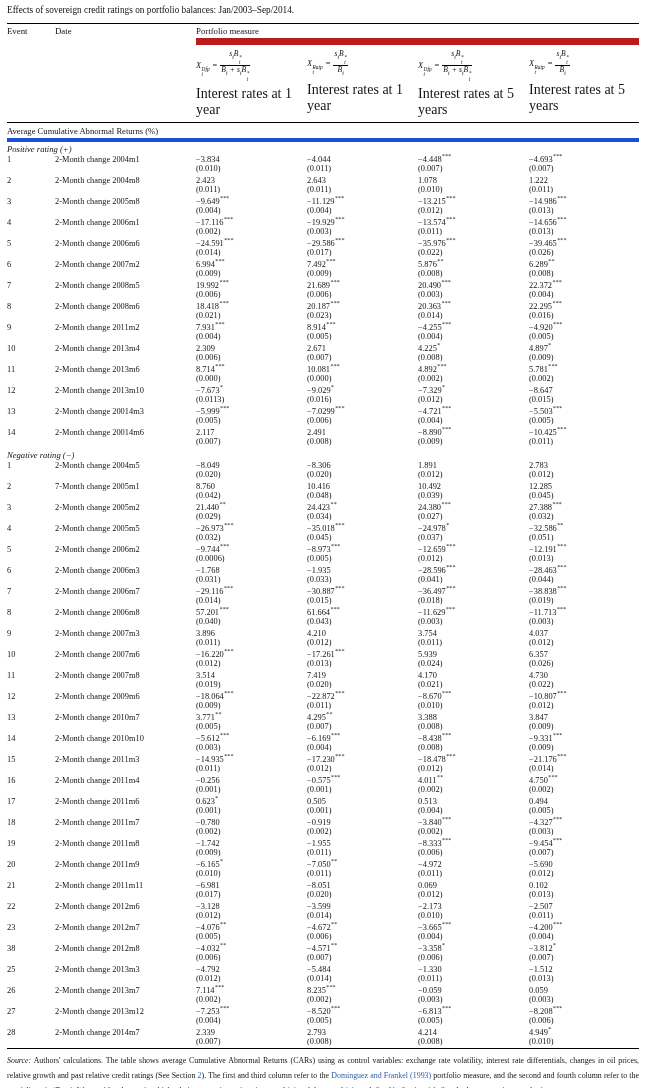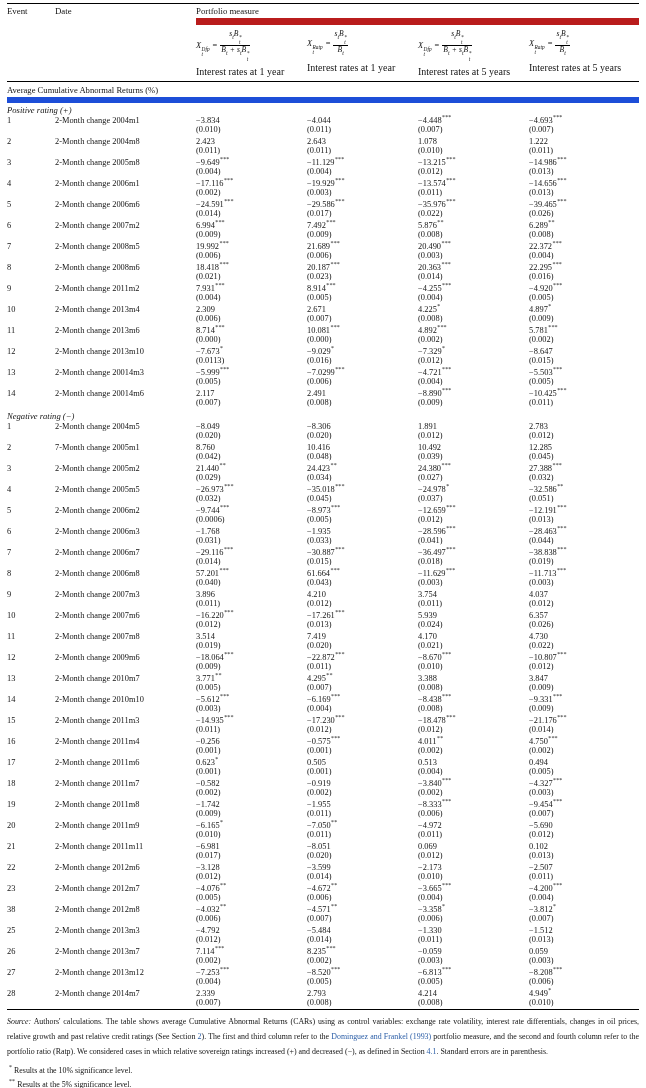--- a/index.html
+++ b/index.html
@@ -21,41 +21,42 @@
 
   .math{font-size:8.3px;font-style:italic;white-space:nowrap;margin-top:2px;}
   .mvar{font-style:italic;}
   .math sub{font-size:5.8px;}
   .ss{display:inline-flex;flex-direction:column;align-items:flex-start;
       font-size:5.3px;line-height:5.2px;vertical-align:-3px;margin-left:.5px;font-style:italic;}
   .eq{font-style:normal;padding:0 1px;}
   .frac{display:inline-block;vertical-align:middle;text-align:center;font-size:7.6px;line-height:8.8px;}
   .num{display:block;border-bottom:.7px solid #000;padding:0 1px;}
   .den{display:block;padding:0 1px;}
-  .col-sublabel{font-size:10px;font-style:normal;margin-top:4px;}
+  .col-sublabel{font-size:14px;font-style:normal;margin-top:4px;}
 
   tbody td{font-size:8.4px;vertical-align:top;}
-  tr.car-row td{padding:3px 0 2px 0;border-bottom:6px solid #1d4ed8;font-size:8.6px;}
+  tr.car-row td{padding:3px 0 2px 0;border-bottom:4px solid #1d4ed8;font-size:8.6px;}
   tr.section-row td{font-style:italic;padding:2px 0 0 0;font-size:8.6px;}
   tr.data-row td{padding:1px 2px 1px 0;}
   .vline{line-height:9.5px;white-space:nowrap;}
   .seline{line-height:9.5px;}
   sup.stars{font-size:6.2px;line-height:0;margin-left:.5px;}
 
   .source-note{font-size:7.9px;line-height:15px;margin-top:4px;text-align:justify;}
   .src-prefix{font-style:italic;}
   .link{color:var(--link,#2b5ea7);cursor:pointer;}
   .footnotes{margin-top:3px;padding-left:2px;}
   .footnote{font-size:7.9px;line-height:10.2px;}
   .fn-stars{font-size:6.2px;}
 </style>
 </head>
 <body style="--link: #2b5ea7;">
 
 <div class="page">
+  <div class="table-caption">Effects of sovereign credit ratings on portfolio balances: Jan/2003–Sep/2014.</div>
 
   <table class="results">
     <colgroup>
       <col style="width:48px">
         <col style="width:141px">
       <col style="width:111px">
         <col style="width:111px">
         <col style="width:111px">
         <col style="width:110px">
     </colgroup>
@@ -741,21 +742,21 @@
           </td>
           <td>
             <div class="vline">0.494</div>
             <div class="seline">(0.005)</div>
           </td>
         </tr>
         <tr class="data-row">
           <td>18</td>
           <td>2-Month change 2011m7</td>
           <td>
-            <div class="vline">−0.582</div>
+            <div class="vline">−0.780</div>
             <div class="seline">(0.002)</div>
           </td>
           <td>
             <div class="vline">−0.919</div>
             <div class="seline">(0.002)</div>
           </td>
           <td>
             <div class="vline">−3.840<sup class="stars">***</sup></div>
             <div class="seline">(0.002)</div>
           </td>

